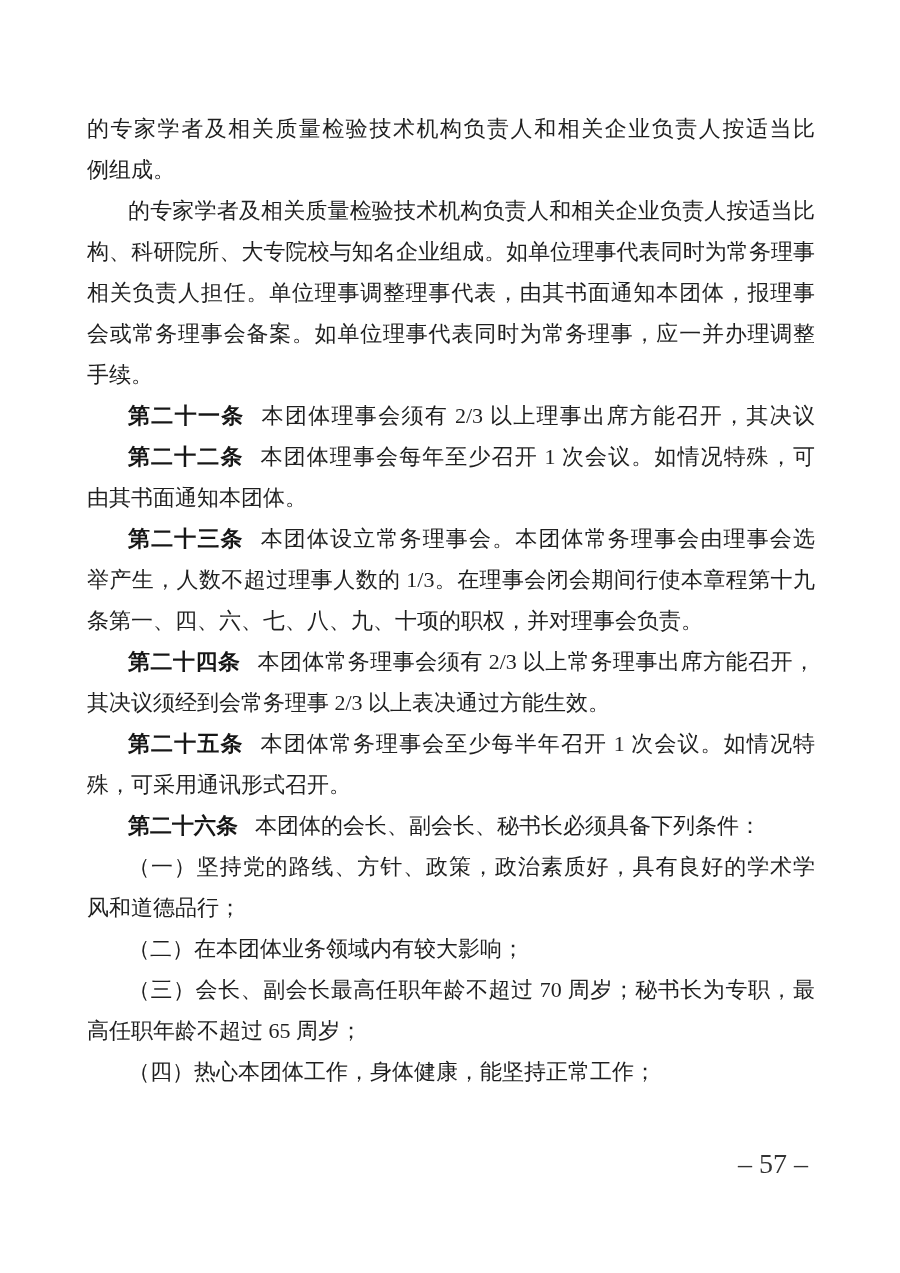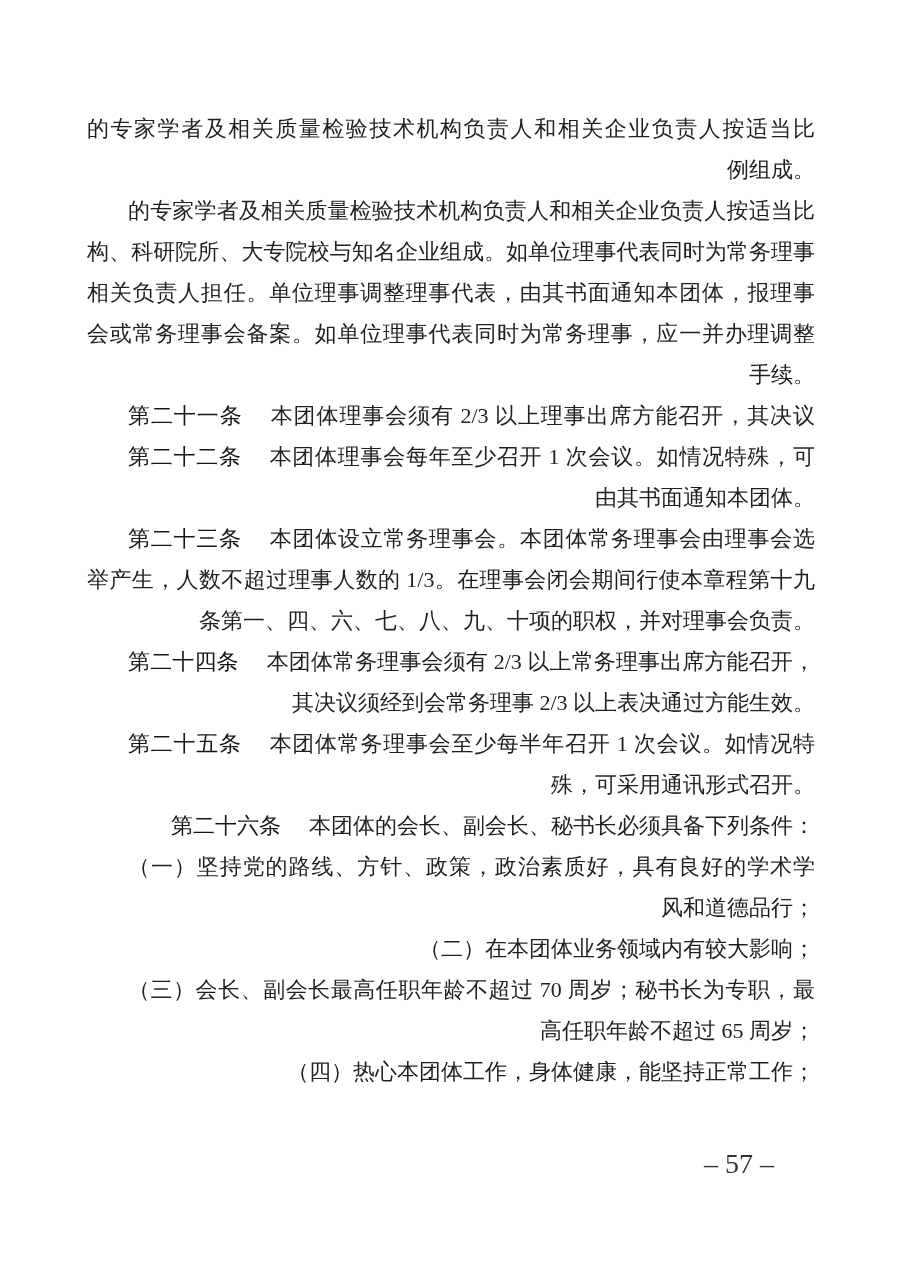--- a/index.html
+++ b/index.html
@@ -25,43 +25,43 @@
   .para {
     margin: 0;
     padding: 0;
   }
   .line {
     height: 41px;
     line-height: 41px;
     font-size: 22px;
     overflow: hidden;
     white-space: normal;
-    text-align: right;
+    text-align: left;
   }
   .line.fill {
     text-align: justify;
     text-align-last: justify;
   }
   .line.indent {
     text-indent: 41px;
   }
   .lead {
     font-family: "DejaVu Sans", "Liberation Sans", sans-serif;
-    font-weight: 400;
+    font-weight: 700;
     color: #161616;
-    margin-right: 28px;
+    margin-right: 17px;
   }
   .footer {
     position: absolute;
     top: 1149px;
-    left: 699px;
+    left: 738px;
     width: 80px;
     line-height: 30px;
     font-size: 28px;
-    text-align: center;
+    text-align: left;
     color: #333333;
     font-family: "Liberation Serif", "DejaVu Serif", serif;
   }
 </style>
 </head>
 <body>
 
 <div class="page">
   <div class="content" id="content">
       <div class="para">

